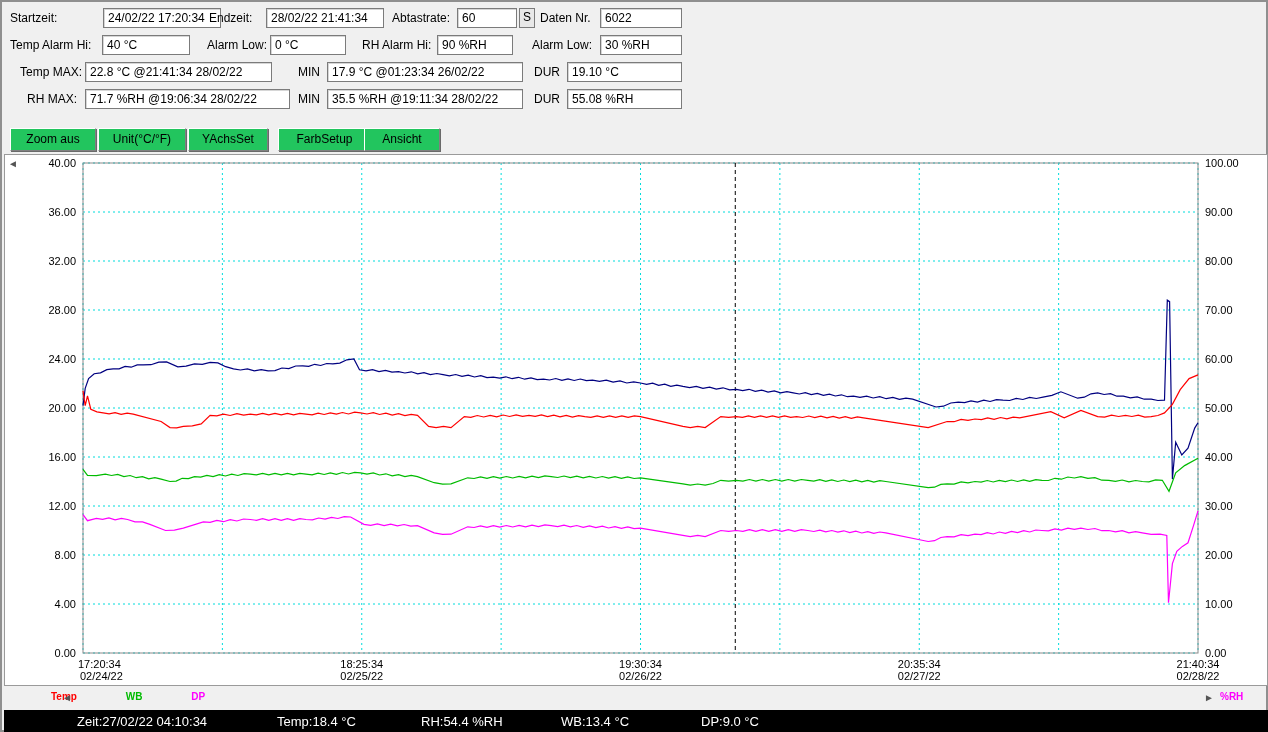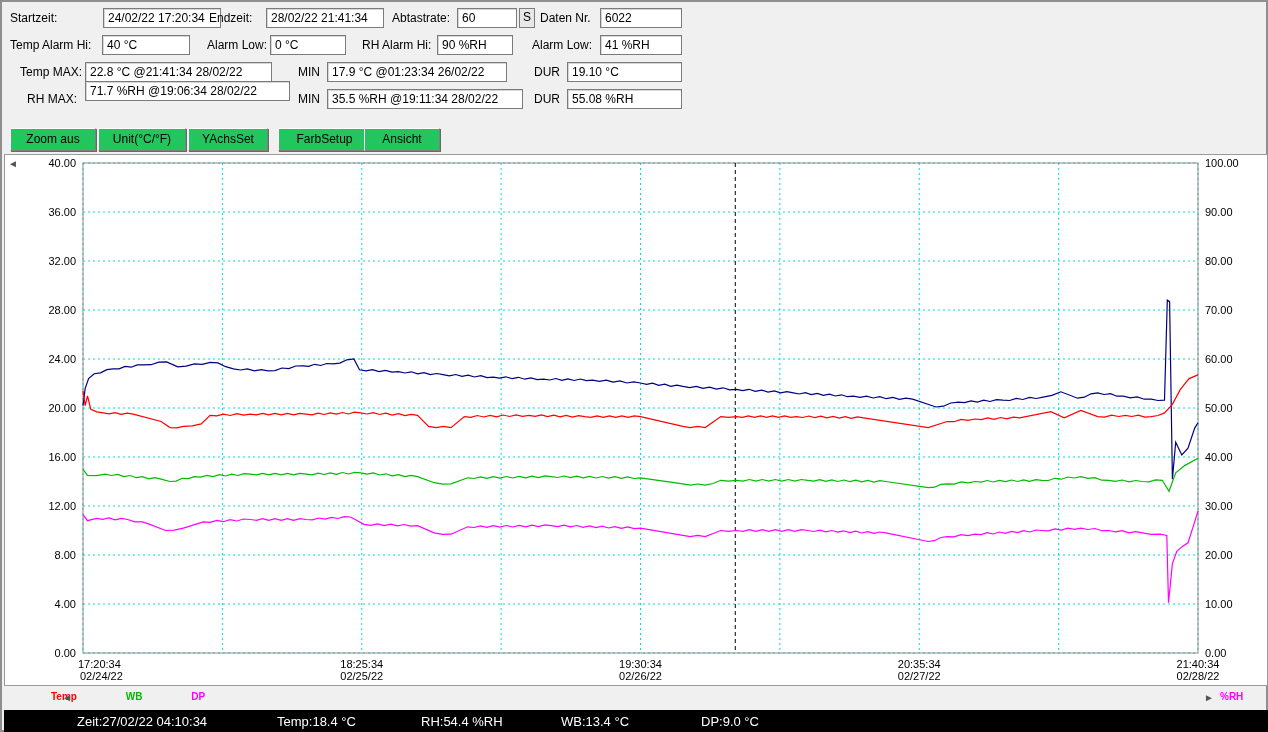--- a/index.html
+++ b/index.html
@@ -76,31 +76,31 @@
   <span class="lbl" style="left:538px;top:9px">Daten Nr.</span>
   <div class="box" style="left:598px;top:6px;width:82px">6022</div>
 
   <span class="lbl" style="left:8px;top:36px">Temp Alarm Hi:</span>
   <div class="box" style="left:100px;top:33px;width:88px">40 °C</div>
   <span class="lbl" style="left:205px;top:36px">Alarm Low:</span>
   <div class="box" style="left:268px;top:33px;width:76px">0 °C</div>
   <span class="lbl" style="left:360px;top:36px">RH Alarm Hi:</span>
   <div class="box" style="left:435px;top:33px;width:76px">90 %RH</div>
   <span class="lbl" style="left:530px;top:36px">Alarm Low:</span>
-  <div class="box" style="left:598px;top:33px;width:82px">41 %RH</div>
+  <div class="box" style="left:598px;top:33px;width:82px">30 %RH</div>
 
   <span class="lbl" style="left:18px;top:63px">Temp MAX:</span>
   <div class="box" style="left:83px;top:60px;width:187px">22.8 °C @21:41:34 28/02/22</div>
   <span class="lbl" style="left:296px;top:63px">MIN</span>
-  <div class="box" style="left:325px;top:60px;width:180px">17.9 °C @01:23:34 26/02/22</div>
+  <div class="box" style="left:325px;top:60px;width:196px">17.9 °C @01:23:34 26/02/22</div>
   <span class="lbl" style="left:532px;top:63px">DUR</span>
   <div class="box" style="left:565px;top:60px;width:115px">19.10 °C</div>
 
   <span class="lbl" style="left:25px;top:90px">RH MAX:</span>
-  <div class="box" style="left:83px;top:79px;width:205px">71.7 %RH @19:06:34 28/02/22</div>
+  <div class="box" style="left:83px;top:87px;width:205px">71.7 %RH @19:06:34 28/02/22</div>
   <span class="lbl" style="left:296px;top:90px">MIN</span>
   <div class="box" style="left:325px;top:87px;width:196px">35.5 %RH @19:11:34 28/02/22</div>
   <span class="lbl" style="left:532px;top:90px">DUR</span>
   <div class="box" style="left:565px;top:87px;width:115px">55.08 %RH</div>
 
   <div class="btn" style="left:8px;top:126px;width:86px">Zoom aus</div>
   <div class="btn" style="left:96px;top:126px;width:88px">Unit(°C/°F)</div>
   <div class="btn" style="left:186px;top:126px;width:80px">YAchsSet</div>
   <div class="btn" style="left:276px;top:126px;width:93px">FarbSetup</div>
   <div class="btn" style="left:362px;top:126px;width:76px">Ansicht</div>

